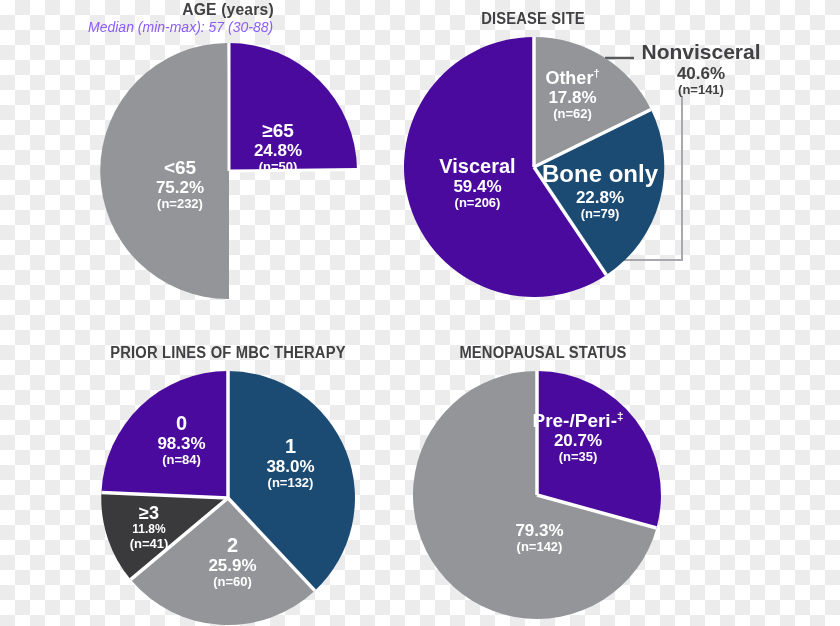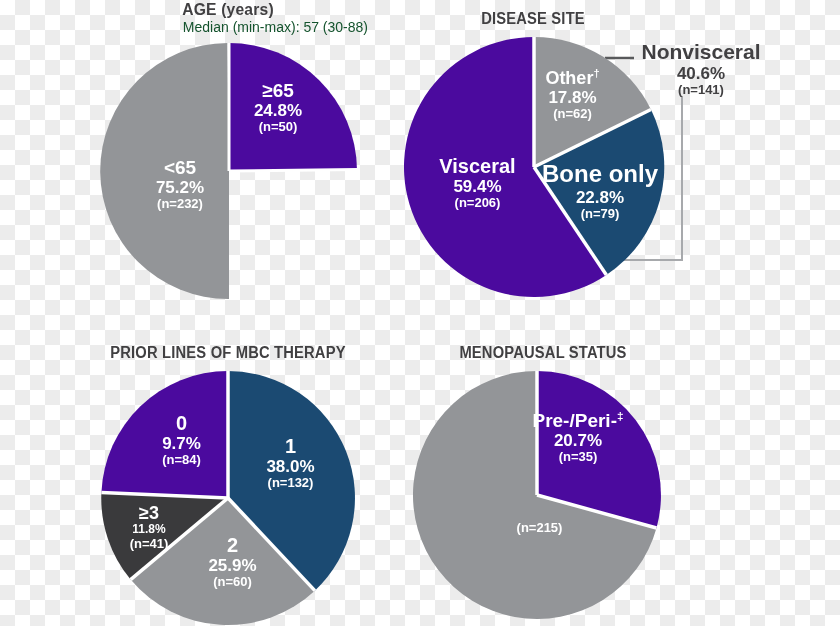--- a/index.html
+++ b/index.html
@@ -22,23 +22,24 @@
     text-align:center;
     font-weight:bold;
     color:#414042;
     font-family:"Liberation Sans Narrow","Liberation Sans",sans-serif;
     letter-spacing:.2px;
     white-space:nowrap;
     transform:scaleX(.92);
   }
   .chart-sub{
     position:absolute;
-    text-align:right;
-    color:#14532d;
-    white-space:nowrap;
+    text-align:left;
+    color:#8b5cf6;
+    white-space:nowrap;
+    font-style:italic;
   }
   .pie-wrap{position:absolute;}
   .pie-wrap svg{display:block;}
   .slice-label{
     position:absolute;
     text-align:center;
     color:#ffffff;
     line-height:1.12;
     white-space:nowrap;
     pointer-events:none;
@@ -70,21 +71,21 @@
 
       <path d="M129 129 L129.0 257.0 A128 128 0 1 1 127.5 1.0 Z" fill="#939598"></path>
 
       <path d="M129 129 L129 1 A128 128 0 0 1 257.0 127.4 Z" fill="#4b0a9e"></path>
       <line x1="129" y1="129" x2="129" y2="1" stroke="#ffffff" stroke-width="3"></line>
       <line x1="129" y1="129" x2="257" y2="127.4" stroke="#ffffff" stroke-width="3"></line>
     </svg>
   </div>
 
   <div class="slice-label" style="left:218px;top:80px;width:120px;">
-    <span class="l1" style="font-size:19px;">≥65</span>
+    <span class="l1" style="font-size:19px;margin-top:40px;">≥65</span>
     <span class="l2" style="font-size:17px;">24.8%</span>
     <span class="l3" style="font-size:13px;">(n=50)</span>
   </div>
 
   <div class="slice-label" style="left:120px;top:157px;width:120px;">
     <span class="l1" style="font-size:19px;">&lt;65</span>
     <span class="l2" style="font-size:17px;">75.2%</span>
     <span class="l3" style="font-size:13px;">(n=232)</span>
   </div>
 </div>
@@ -169,21 +170,21 @@
   </div>
 
   <div class="slice-label" style="left:104px;top:503px;width:90px;">
     <span class="l1" style="font-size:18px;">≥3</span>
     <span class="l2" style="font-size:12px;">11.8%</span>
     <span class="l3" style="font-size:13px;">(n=41)</span>
   </div>
 
   <div class="slice-label" style="left:134px;top:412px;width:95px;">
     <span class="l1" style="font-size:20px;">0</span>
-    <span class="l2" style="font-size:17px;">9.7%</span>
+    <span class="l2" style="font-size:17px;">98.3%</span>
     <span class="l3" style="font-size:13px;">(n=84)</span>
   </div>
 </div>
 
 <div class="panel">
   <div class="chart-title" style="left:418px;top:344px;width:250px;font-size:16px;">MENOPAUSAL STATUS</div>
 
   <div class="pie-wrap" style="left:412px;top:370px;">
     <svg width="250" height="250" viewBox="0 0 250 250">
 
@@ -195,15 +196,16 @@
     </svg>
   </div>
 
   <div class="slice-label" style="left:513px;top:410px;width:130px;">
     <span class="l1" style="font-size:19px;"><span>Pre-/Peri-</span><sup>‡</sup></span>
     <span class="l2" style="font-size:17px;">20.7%</span>
     <span class="l3" style="font-size:13px;">(n=35)</span>
   </div>
 
   <div class="slice-label" style="left:452px;top:521px;width:175px;">
-    <span class="l3" style="font-size:13px;">(n=215)</span>
+    <span class="l2" style="font-size:17px;">79.3%</span>
+    <span class="l3" style="font-size:13px;">(n=142)</span>
   </div>
 </div>
 
 </body></html>

